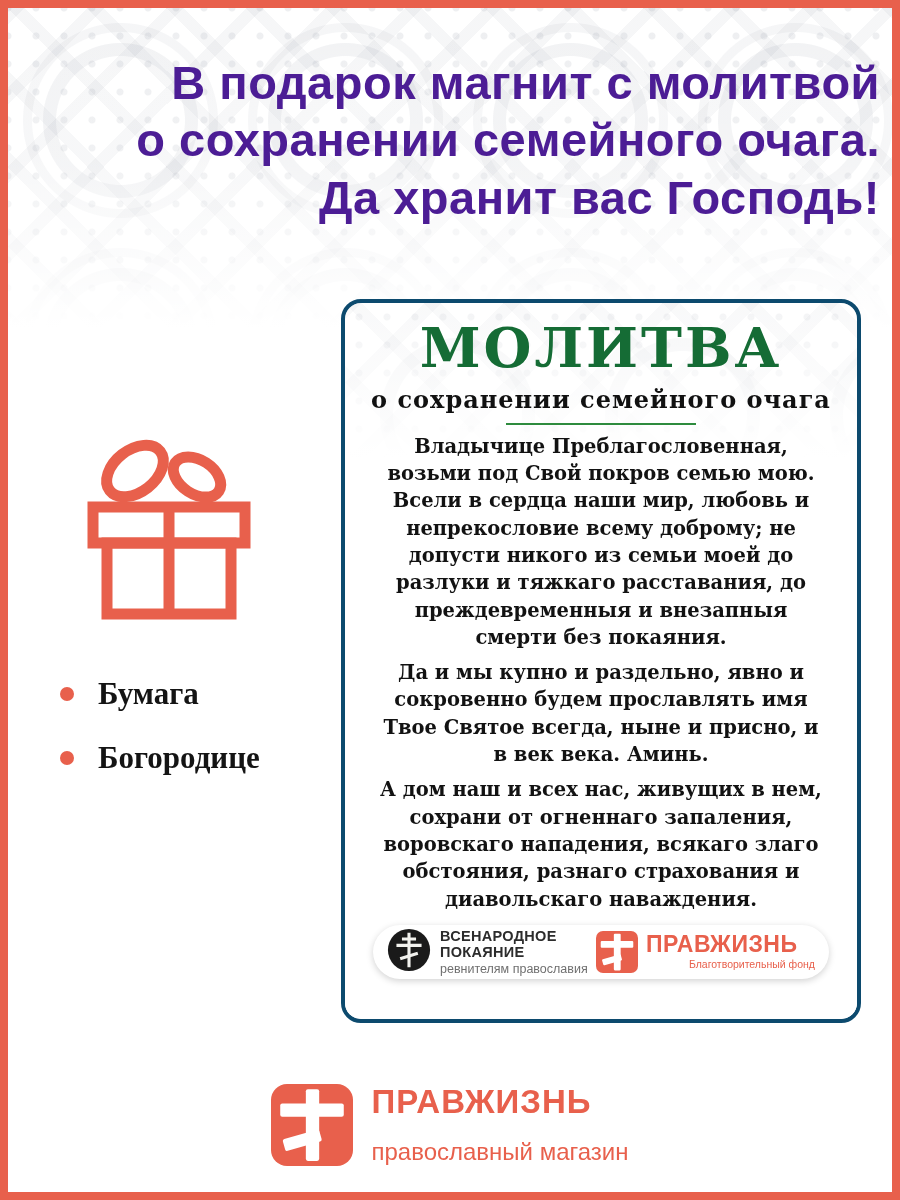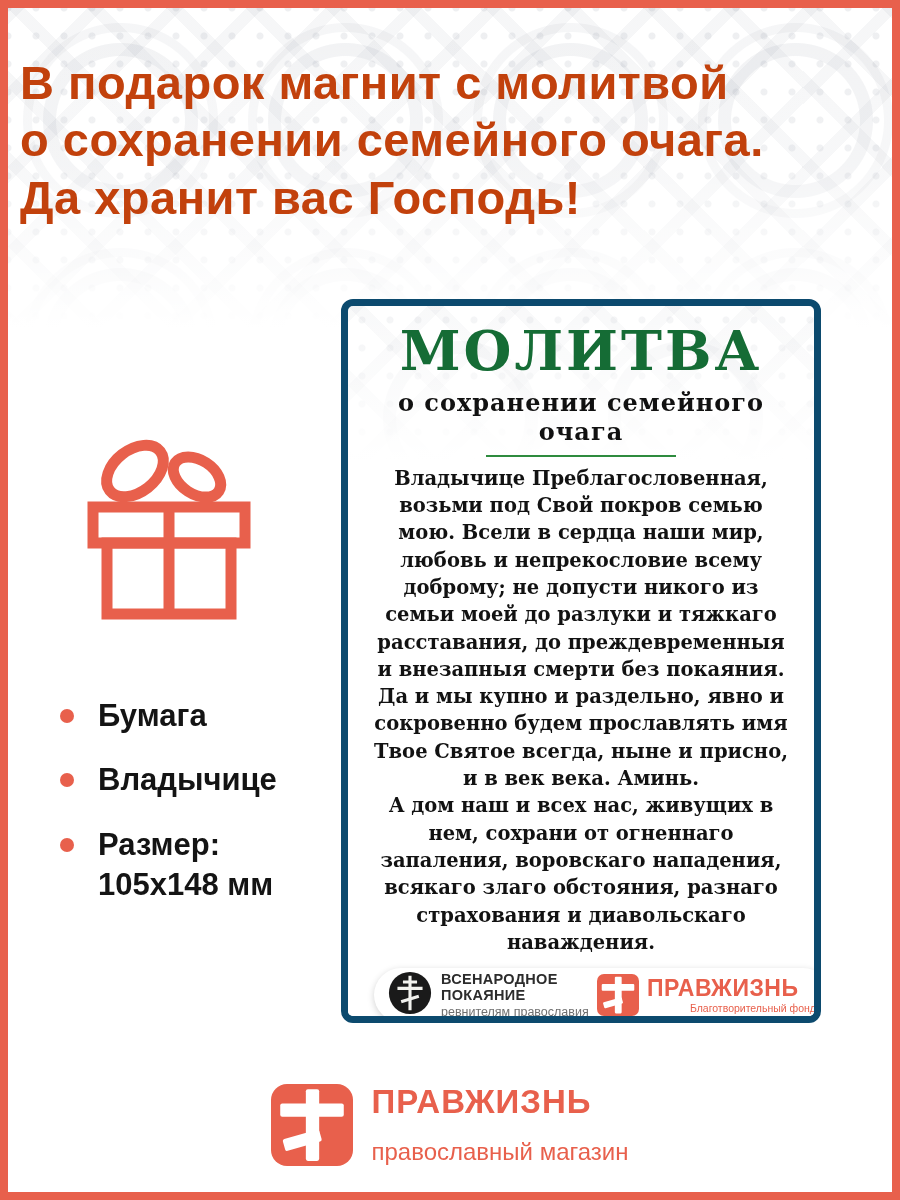--- a/index.html
+++ b/index.html
@@ -30,33 +30,34 @@
   }
   .pattern-fade {
     position: absolute;
     inset: 0;
     background: linear-gradient(180deg, rgba(255,255,255,0) 0px, rgba(255,255,255,0.15) 150px, #ffffff 320px);
   }
 
   .header-title {
     position: absolute;
     top: 46px; left: 12px; right: 12px;
-    text-align: left;
-    color: #c2410c;
+    text-align: right;
+    color: #4c1d95;
     font-size: 47px;
     line-height: 1.22;
     white-space: pre-line;
     letter-spacing: 0.5px;
   }
 
   .gift-icon-wrap { position: absolute; left: 70px; top: 416px; }
 
   .features {
-    position: absolute; left: 52px; top: 688px; width: 270px;
+    position: absolute; left: 52px; top: 666px; width: 270px;
     list-style: none;
+    font-family: Liberation Serif, serif;
   }
   .features li {
     position: relative;
     padding-left: 38px;
     margin-bottom: 24px;
     font-size: 31px;
     font-weight: bold;
     color: #141414;
     line-height: 1.3;
     white-space: pre-line;
@@ -67,24 +68,24 @@
     left: 0; top: 13px;
     width: 14px; height: 14px;
     border-radius: 50%;
     background: #e8604c;
   }
 
   
   .magnet-card {
     position: absolute;
     left: 333px; top: 291px;
-    width: 480px; height: 724px;
+    width: 520px; height: 724px;
     background: #fff;
-    border: 7px solid #0c4a6e;
-    border-radius: 12px;
+    border: 4px solid #0c4a6e;
+    border-radius: 20px;
     overflow: hidden;
   }
   .card-pattern {
     position: absolute; inset: 0;
     background-image:
       radial-gradient(circle, rgba(90,100,120,0.10) 3px, transparent 4px),
       radial-gradient(circle, transparent 64px, rgba(90,100,120,0.08) 65px, rgba(90,100,120,0.08) 77px, transparent 78px),
       repeating-linear-gradient(45deg, rgba(90,100,120,0.055) 0 12px, transparent 12px 56px),
       repeating-linear-gradient(135deg, rgba(90,100,120,0.055) 0 12px, transparent 12px 56px);
     background-size: 28px 28px, 225px 225px, 159px 159px, 159px 159px;
@@ -116,21 +117,21 @@
   .card-divider {
     width: 190px; height: 2px;
     margin: 9px auto 8px auto;
     background: #2e8b3e;
   }
   .prayer p {
     color: #121212;
     font-size: 19.5px;
     font-weight: bold;
     line-height: 1.4;
-    margin: 0;
+    margin: 8px;
   }
   .partners-pill {
     margin: 12px auto 0 auto;
     width: 456px; height: 54px;
     background: #fff;
     border-radius: 27px;
     box-shadow: 0 2px 7px rgba(0,0,0,0.18);
     display: flex;
     align-items: center;
     padding: 0 14px;
@@ -175,23 +176,21 @@
       <ellipse cx="57" cy="47" rx="32" ry="21" transform="rotate(-38 57 47)"></ellipse>
       <ellipse cx="119" cy="53" rx="26" ry="17" transform="rotate(33 119 53)"></ellipse>
       <rect x="15" y="83" width="152" height="36"></rect>
       <rect x="29" y="119" width="124" height="71"></rect>
       <line x1="91" y1="83" x2="91" y2="190"></line>
     </svg>
   </div>
 
   <ul class="features">
     <li>Бумага</li>
-    <li>Владычице</li>
-    <li>Размер:
-105х148 мм</li>
+    <li>Богородице</li>
   </ul>
 
   <div class="magnet-card">
     <div class="card-pattern"></div>
     <div class="card-fade"></div>
 
     <div class="card-content">
       <div class="card-title">МОЛИТВА</div>
       <div class="card-subtitle">о сохранении семейного очага</div>
       <div class="card-divider"></div>

